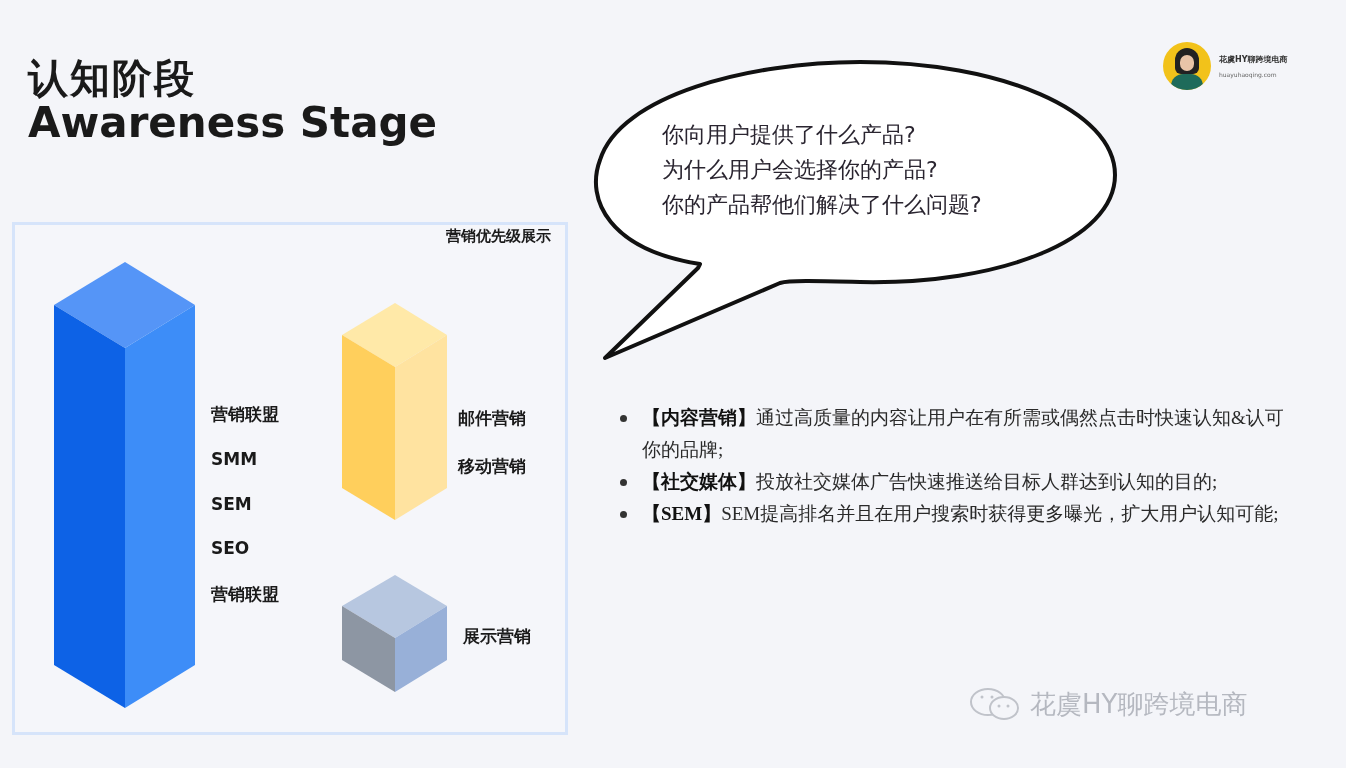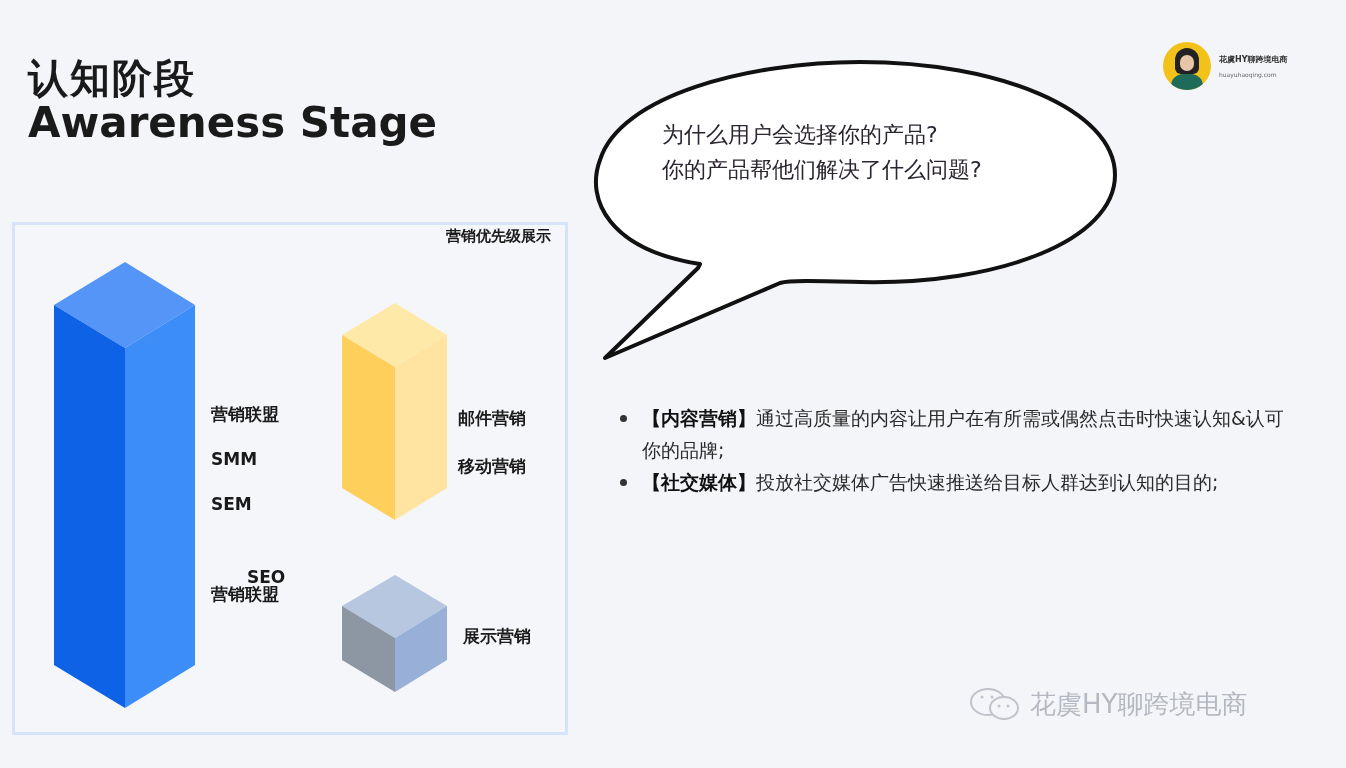--- a/index.html
+++ b/index.html
@@ -12,21 +12,21 @@
   .avatar .face{position:absolute;left:17px;top:13px;width:14px;height:16px;background:#e8c4a8;border-radius:7px;}
   .avatar .body{position:absolute;left:8px;top:32px;width:32px;height:20px;background:#1e6b5a;border-radius:12px 12px 0 0;}
   .brand-text{display:flex;flex-direction:column;gap:6px;}
   .brand-name{font-size:8px;font-weight:bold;color:#333;}
   .brand-url{font-size:6px;color:#666;}
   .panel{position:absolute;left:12px;top:222px;width:550px;height:507px;border:3px solid #d6e4fa;background:#f5f6fa;}
   .panel-title{position:absolute;right:14px;top:2px;font-size:15px;font-weight:bold;}
   .bars-svg{position:absolute;left:0;top:0;}
   .label{position:absolute;font-size:17px;font-weight:bold;}
   .bubble-text{position:absolute;left:662px;top:117px;font-size:22px;line-height:35px;color:#2a2530;}
-  .bullets{position:absolute;left:620px;top:402px;width:670px;margin:0;padding:0;list-style:none;font-size:19px;line-height:32px;color:#2a2a2a;}
+  .bullets{position:absolute;left:620px;top:402px;width:670px;margin:0;padding:0;list-style:none;font-size:19px;line-height:32px;color:#2a2a2a;font-family:Liberation Serif, serif;}
   .bullets li{position:relative;padding-left:22px;}
   .bullets li::before{content:"";position:absolute;left:0;top:13px;width:7px;height:7px;border-radius:50%;background:#333;}
   .bullets b{font-weight:bold;color:#111;}
   .watermark{position:absolute;left:968px;top:686px;display:flex;align-items:center;gap:6px;color:#b5b8c0;font-size:26px;}
 </style>
 </head>
 <body>
 
 <div class="title-cn">认知阶段</div>
 <div class="title-en">Awareness Stage</div>
@@ -66,34 +66,36 @@
     <polygon points="342,606 395,638 395,692 342,660" fill="#8d96a3"></polygon>
     <polygon points="395,638 447,606 447,660 395,692" fill="#98b0d8"></polygon>
   </g>
 
   <path d="M 700 264 C 610 250 585 200 600 160 C 620 95 750 62 860 62 C 1000 62 1115 110 1115 175 C 1115 240 1000 285 860 282 C 820 281 790 280 780 283 L 605 358 L 698 268 Z" fill="#ffffff" stroke="#111" stroke-width="4" stroke-linejoin="round"></path>
 </svg>
 
 <div class="label" style="left:211px;top:403px;">营销联盟</div>
 <div class="label" style="left:211px;top:449px;">SMM</div>
 <div class="label" style="left:211px;top:494px;">SEM</div>
-<div class="label" style="left:211px;top:567px;margin-left:36px;">SEO</div>
+<div class="label" style="left:211px;top:538px;">SEO</div>
 <div class="label" style="left:211px;top:583px;">营销联盟</div>
 <div class="label" style="left:458px;top:407px;">邮件营销</div>
 <div class="label" style="left:458px;top:455px;text-align:center;">移动营销</div>
 <div class="label" style="left:463px;top:625px;">展示营销</div>
 
 <div class="bubble-text">
+  <div>你向用户提供了什么产品?</div>
   <div>为什么用户会选择你的产品?</div>
   <div>你的产品帮他们解决了什么问题?</div>
 </div>
 
 <ul class="bullets">
   <li><b>【内容营销】</b><span>通过高质量的内容让用户在有所需或偶然点击时快速认知&amp;认可你的品牌;</span></li>
   <li><b>【社交媒体】</b><span>投放社交媒体广告快速推送给目标人群达到认知的目的;</span></li>
+  <li><b>【SEM】</b><span>SEM提高排名并且在用户搜索时获得更多曝光，扩大用户认知可能;</span></li>
 </ul>
 
 <div class="watermark">
   <svg width="56" height="36" viewBox="0 0 56 36">
     <ellipse cx="20" cy="16" rx="17" ry="13" fill="none" stroke="#c0c3ca" stroke-width="2"></ellipse>
     <ellipse cx="36" cy="22" rx="14" ry="11" fill="#f4f5f9" stroke="#c0c3ca" stroke-width="2"></ellipse>
     <circle cx="31" cy="20" r="1.5" fill="#c0c3ca"></circle>
       <circle cx="40" cy="20" r="1.5" fill="#c0c3ca"></circle>
     <circle cx="14" cy="11" r="1.5" fill="#c0c3ca"></circle>
       <circle cx="24" cy="11" r="1.5" fill="#c0c3ca"></circle>

